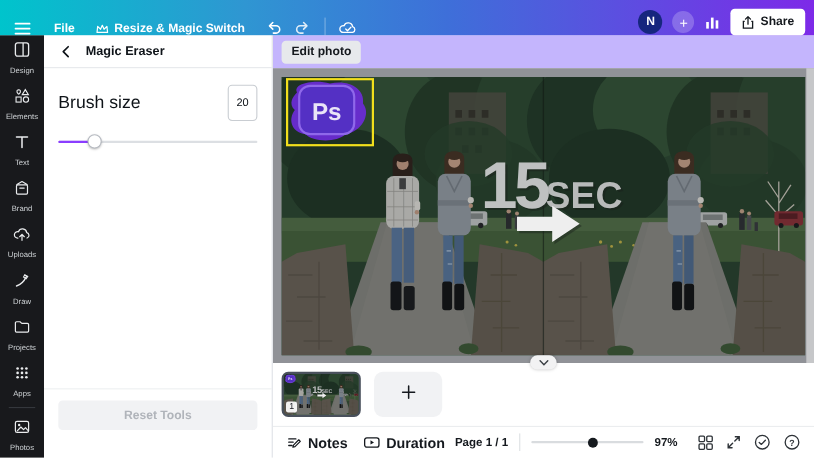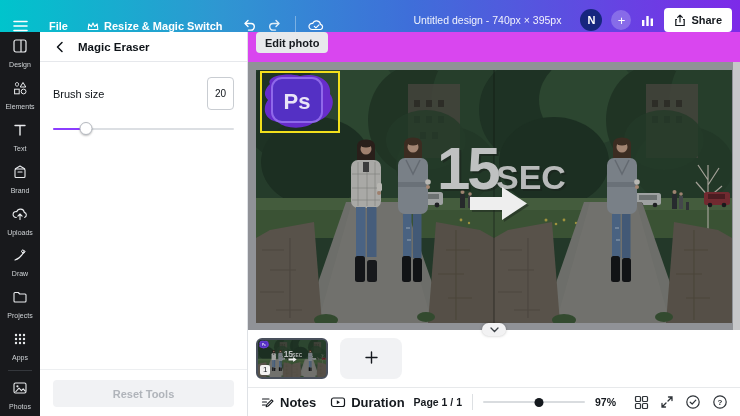--- a/index.html
+++ b/index.html
@@ -35,36 +35,36 @@
   .sb-divider { width:24px; height:1px; background:#34373c; margin:3px 0; }
 
   
   .panel { position:absolute; top:32px; left:40px; width:208px; height:384px; background:#fff;
     border-right:1px solid #dfe2e6; z-index:30; }
   .panel-header { height:30px; border-bottom:1px solid #e6e8ec; display:flex; align-items:center;
     padding:12px 13px; gap:11px; }
   .panel-title { font-size:11.5px; font-weight:bold; color:#0e1318; }
   .back-btn { display:flex; align-items:center; cursor:pointer; color:#0e1318; }
   .brush-row { margin:15px 13px 0; display:flex; align-items:center; justify-content:space-between; }
-  .brush-label { font-size:11px; color:#0e1318; }
+  .brush-label { font-size:16px; color:#0e1318; }
   .brush-value { width:27px; height:33px; border:1px solid #c9cdd2; border-radius:4px;
     font-size:10px; text-align:center; font-family:inherit; color:#0e1318; padding:0; }
   .slider-wrap { position:relative; margin:12px 13px 0; height:14px; cursor:pointer; }
   .slider-track { position:absolute; top:6px; left:0; right:0; height:2px; background:#dcdfe3; border-radius:2px; }
   .slider-fill { position:absolute; top:6px; left:0; height:2px; background:#8b3dff; border-radius:2px; }
   .slider-thumb { position:absolute; top:0; width:13px; height:13px; background:#fff;
     border:1px solid #b6bac1; border-radius:50%; transform:translateX(-50%);
     box-shadow:0 1px 2px rgba(0,0,0,.25); }
-  .panel-footer { position:absolute; left:0; right:0; bottom:0; padding:10px 13px 9px; border-top:1px solid #edeff1; }
+  .panel-footer { position:absolute; left:0; right:0; bottom:0; padding:10px 13px 25px; border-top:1px solid #edeff1; }
   .reset-btn { width:100%; height:27px; background:#f1f2f4; border:none; border-radius:4px;
     color:#b0b4ba; font-size:11px; font-weight:bold; font-family:inherit; cursor:default; }
 
   
   .main { position:absolute; top:32px; left:248px; width:492px; height:384px; }
-  .edit-toolbar { height:30px; background:#d946ef; display:flex; align-items:flex-start; padding-left:8px; }
+  .edit-toolbar { height:30px; background:#c4b5fd; display:flex; align-items:center; padding-left:8px; }
   .edit-photo-btn { height:21px; background:#e7e9ec; border:none; border-radius:4px; padding:0 9px;
     font-size:11px; font-weight:bold; color:#15191e; font-family:inherit; cursor:pointer; }
 
   .canvas { position:relative; height:268px; background:#909297; }
   .canvas-scrollbar { position:absolute; top:0; right:0; width:7px; height:100%; background:#c6c7c9; }
   .photo { position:absolute; left:8px; top:8px; width:476px; height:253px; overflow:hidden; background:#2b4530; }
   .selection-rect { position:absolute; left:4px; top:1px; width:80px; height:62px;
     border:2px solid #f2df1c; pointer-events:none; }
   .collapse-pill { position:absolute; left:50%; bottom:-6px; transform:translateX(-50%);
     width:24px; height:13px; background:#f2f2f3; border-radius:8px; display:flex; align-items:center;
@@ -125,21 +125,20 @@
   </span>
   <span class="tb-divider"></span>
   <span class="tb-cloud tb-ic">
     <svg width="17" height="14" viewBox="0 0 17 14">
         <path d="M4.3 11.5 a3.1 3.1 0 1 1 .5-6.1 A4 4 0 0 1 12.5 6.3 a2.7 2.7 0 0 1 .2 5.2 Z" fill="none" stroke="#fff" stroke-width="1.2" stroke-linejoin="round"></path>
         <path d="M6.3 8.3 l1.6 1.6 L11 6.8" fill="none" stroke="#fff" stroke-width="1.2" stroke-linecap="round" stroke-linejoin="round"></path>
       </svg>
   </span>
 
   <div class="tb-right">
-    <span class="tb-title">Untitled design - 740px × 395px</span>
     <span class="tb-avatar">N</span>
     <span class="tb-plus">+</span>
     <span class="tb-ic">
       <svg width="15" height="13" viewBox="0 0 15 13">
           <rect x="2" y="6" width="2.4" height="6" fill="#fff"></rect>
           <rect x="6.3" y="2" width="2.4" height="10" fill="#fff"></rect>
           <rect x="10.6" y="4.5" width="2.4" height="7.5" fill="#fff"></rect>
         </svg>
     </span>
     <button class="tb-share">

